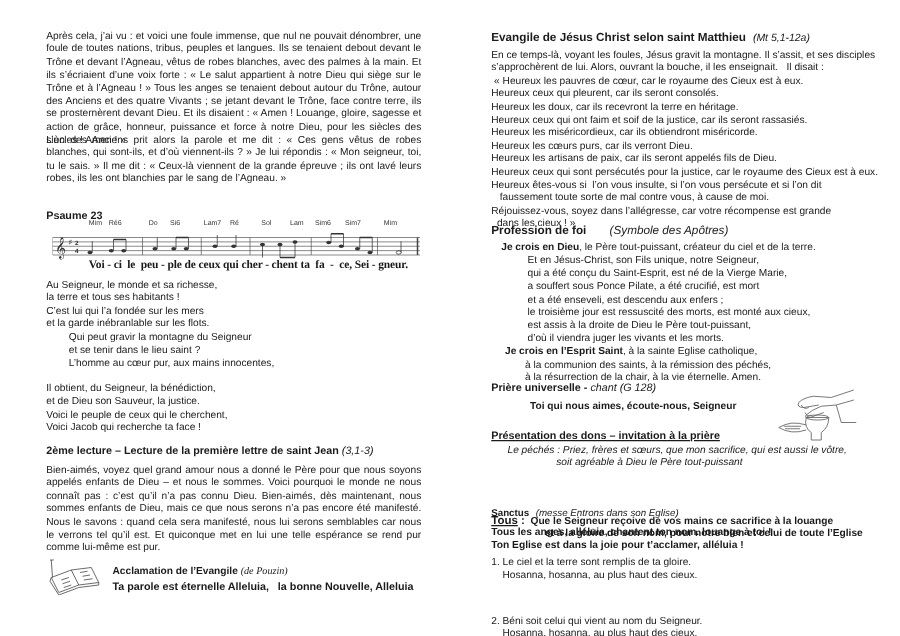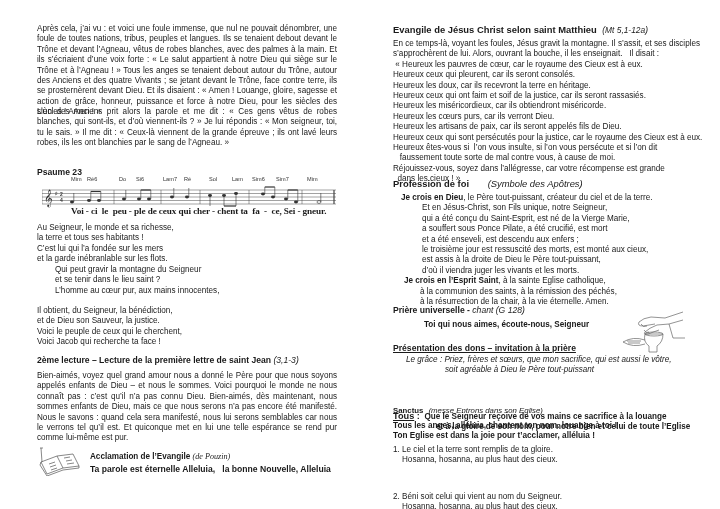--- a/index.html
+++ b/index.html
@@ -214,21 +214,21 @@
       <ellipse cx="33" cy="26" rx="9" ry="2"></ellipse>
       <path d="M2 34 Q12 28 24 32"></path>
         <path d="M2 34 Q12 40 24 36"></path>
       <path d="M6 33 L20 33"></path>
         <path d="M7 35 L19 35"></path>
     </g>
   </svg>
 
   <div class="h u abs" style="top:343px;white-space:nowrap;">Présentation des dons – invitation à la prière</div>
   <div class="abs it" style="top:355px;left:13px;font-size:8.15px;white-space:nowrap;line-height:10.4px;">
-    <span class="line"><span>Le grâce :</span> <span>Priez, frères et sœurs, que mon sacrifice, qui est aussi le vôtre,</span></span>
+    <span class="line"><span>Le péchés :</span> <span>Priez, frères et sœurs, que mon sacrifice, qui est aussi le vôtre,</span></span>
     <span class="line" style="padding-left:39px;">soit agréable à Dieu le Père tout-puissant</span>
   </div>
   <div class="abs b" style="top:391px;left:0;font-size:8.15px;white-space:nowrap;line-height:10.4px;margin-top:20px;">
     <span class="line"><span class="u" style="font-size:9.2px;">Tous</span><span style="font-size:9.2px;"> :</span>&nbsp; <span>Que le Seigneur reçoive de vos mains ce sacrifice à la louange</span></span>
     <span class="line" style="padding-left:43px;">et à la gloire de son nom, pour notre bien et celui de toute l’Eglise</span>
   </div>
 
   <div class="abs" style="top:406px;font-size:7.8px;white-space:nowrap;">
     <span class="b">Sanctus</span>
     <span class="it" style="margin-left:3px;">(messe Entrons dans son Eglise)</span>

